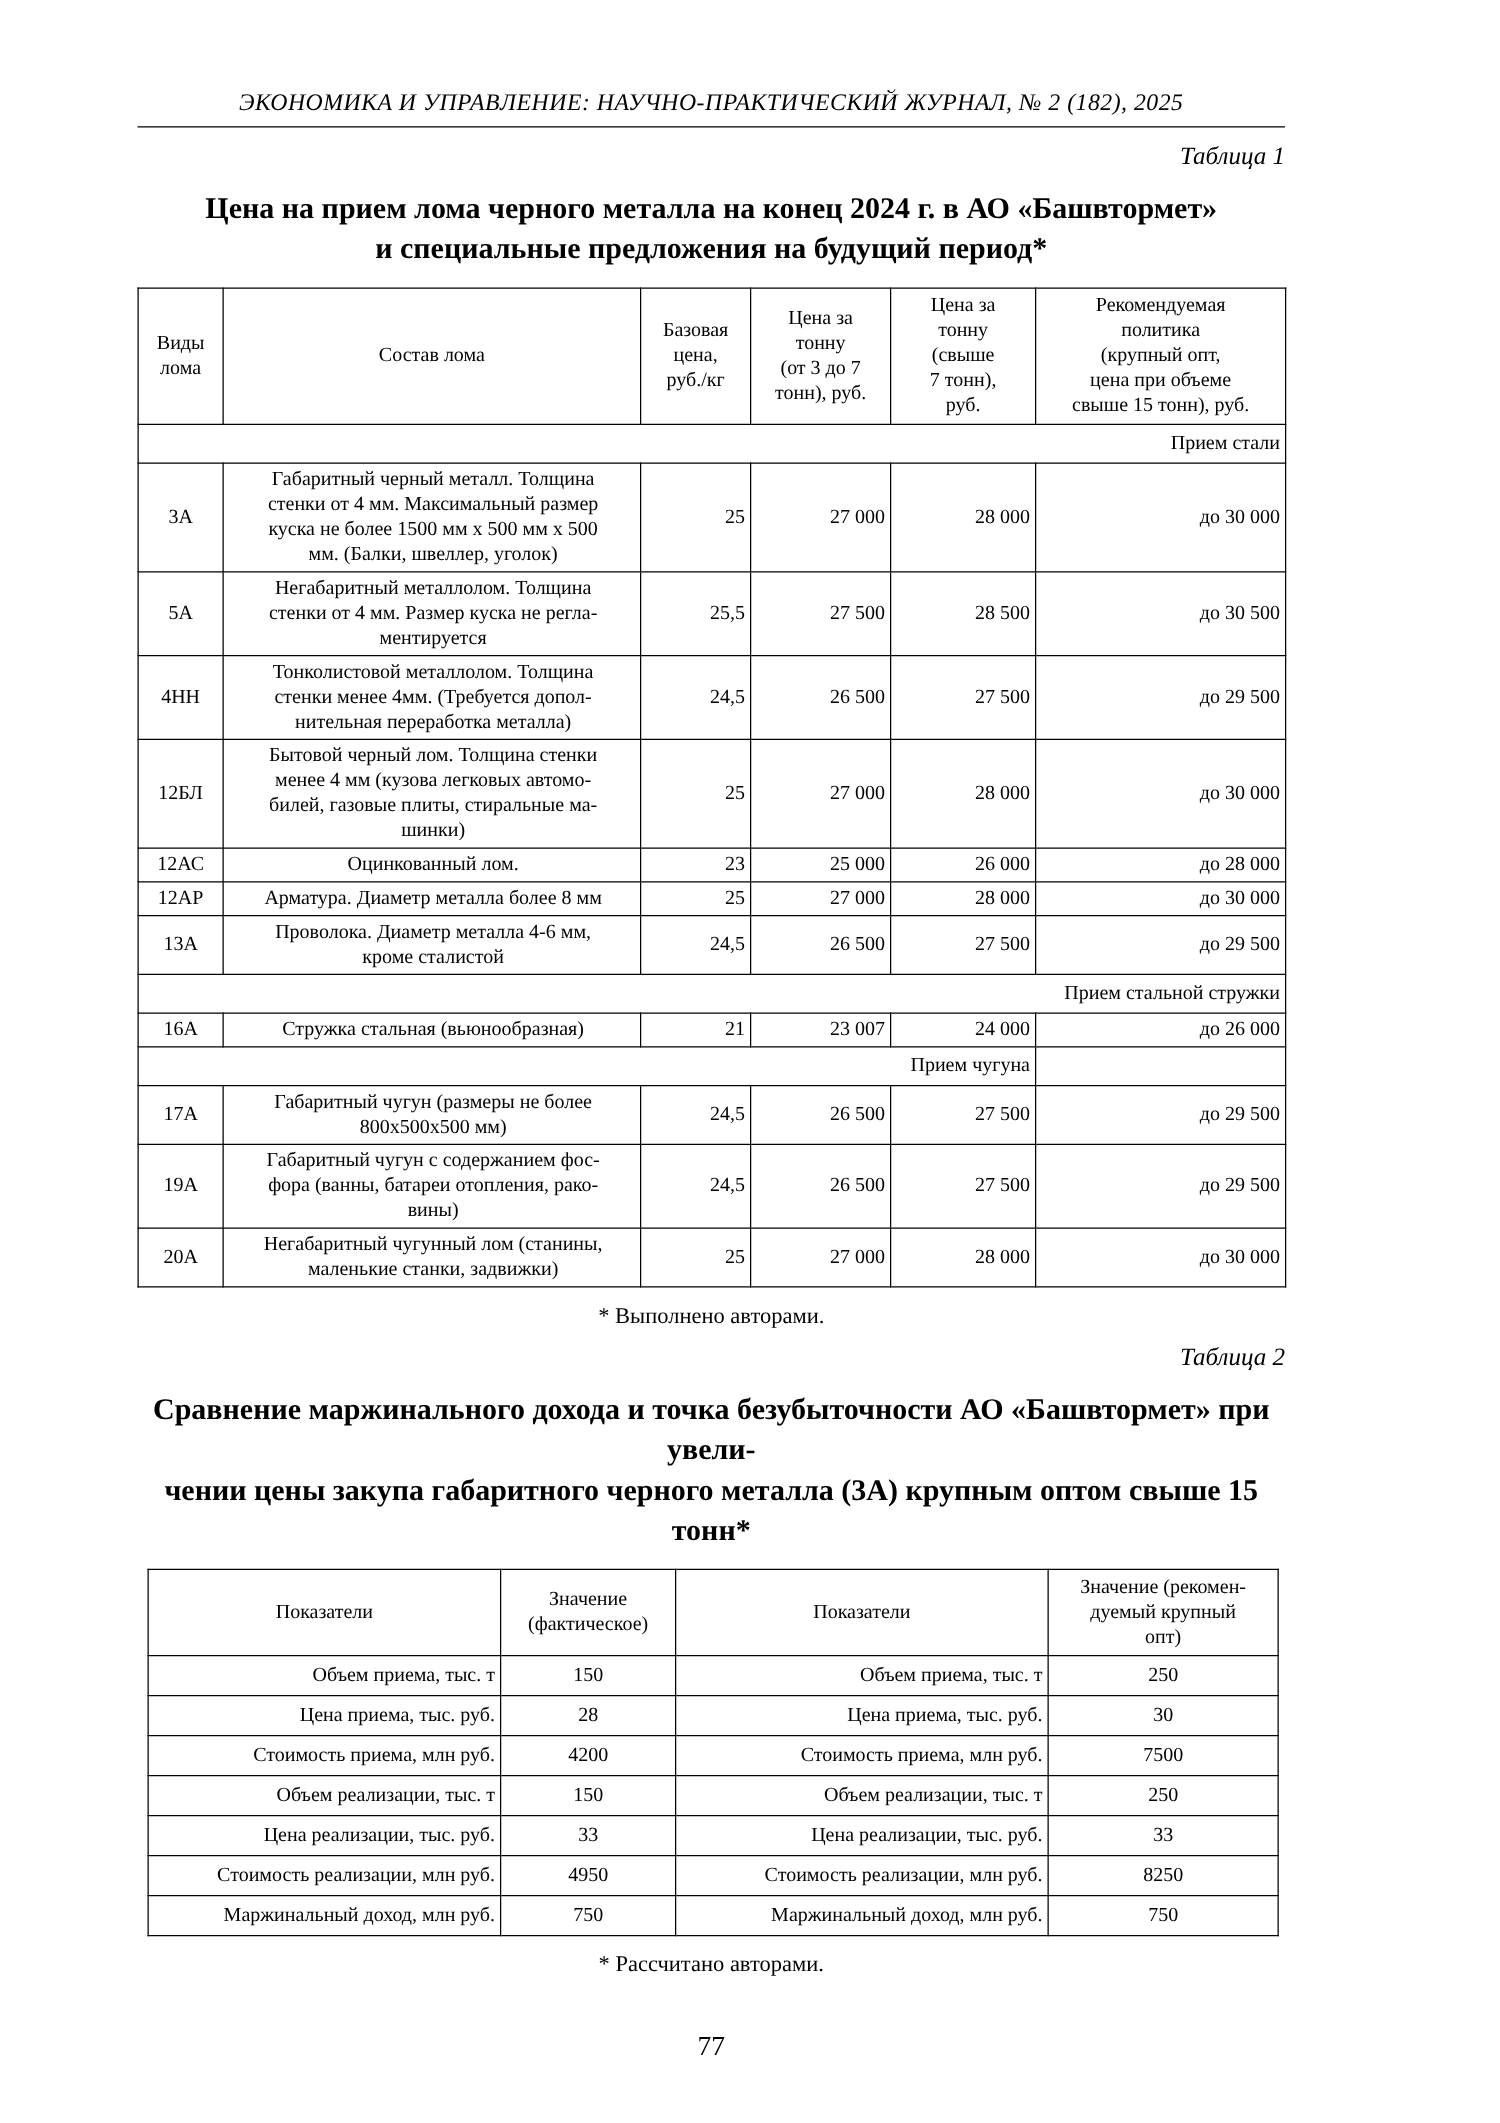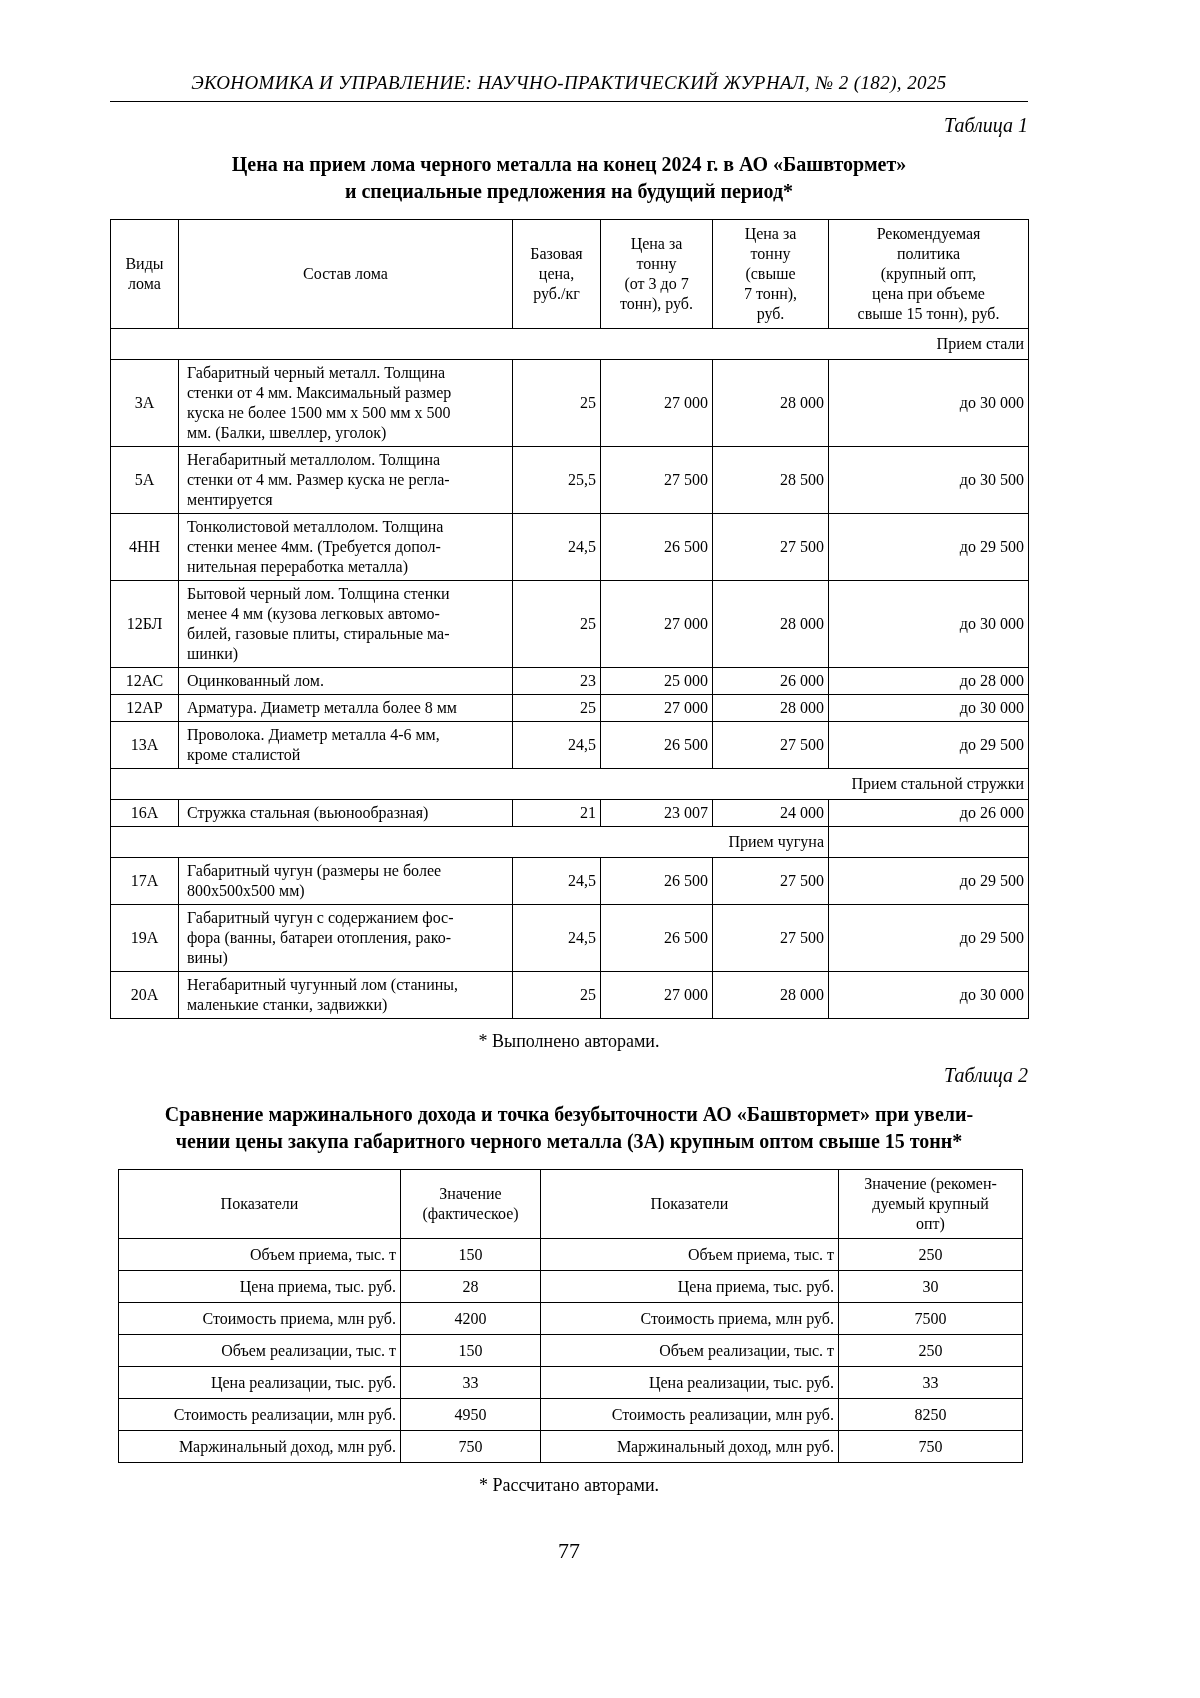--- a/index.html
+++ b/index.html
@@ -31,21 +31,21 @@
     white-space: nowrap;
   }
   .caption {
     font-style: italic;
     font-size: 20px;
     text-align: right;
     margin-top: 12px;
   }
   .tbl-title {
     font-weight: bold;
-    font-size: 20px;
+    font-size: 24px;
     text-align: center;
     margin-top: 14px;
     margin-bottom: 14px;
     line-height: 1.35;
     white-space: pre-line;
   }
   table {
     border-collapse: collapse;
     table-layout: fixed;
     width: 918px;
@@ -62,21 +62,21 @@
     padding: 4px 3px;
     white-space: pre-line;
   }
   td {
     vertical-align: middle;
     padding: 3px 4px;
     white-space: pre-line;
   }
   
   #table1 td.c0 { text-align: center; }
-  #table1 td.c1 { text-align: left; padding-left: 8px; padding-right: 6px; }
+  #table1 td.c1 { text-align: center; padding-left: 8px; padding-right: 6px; }
   #table1 td.c2, #table1 td.c3, #table1 td.c4, #table1 td.c5 { text-align: right; margin-top: 16px; }
   #table1 td.section-cell { text-align: right; height: 24px; }
   
   #table2 { width: 904px; margin-left: 8px; }
   #table2 th { padding: 4px 6px; }
   #table2 td.c0, #table2 td.c2 { text-align: right; padding-left: 8px; }
   #table2 td.c1, #table2 td.c3 { text-align: center; }
   #table2 td { height: 25px; }
   .footnote {
     font-size: 18px;

